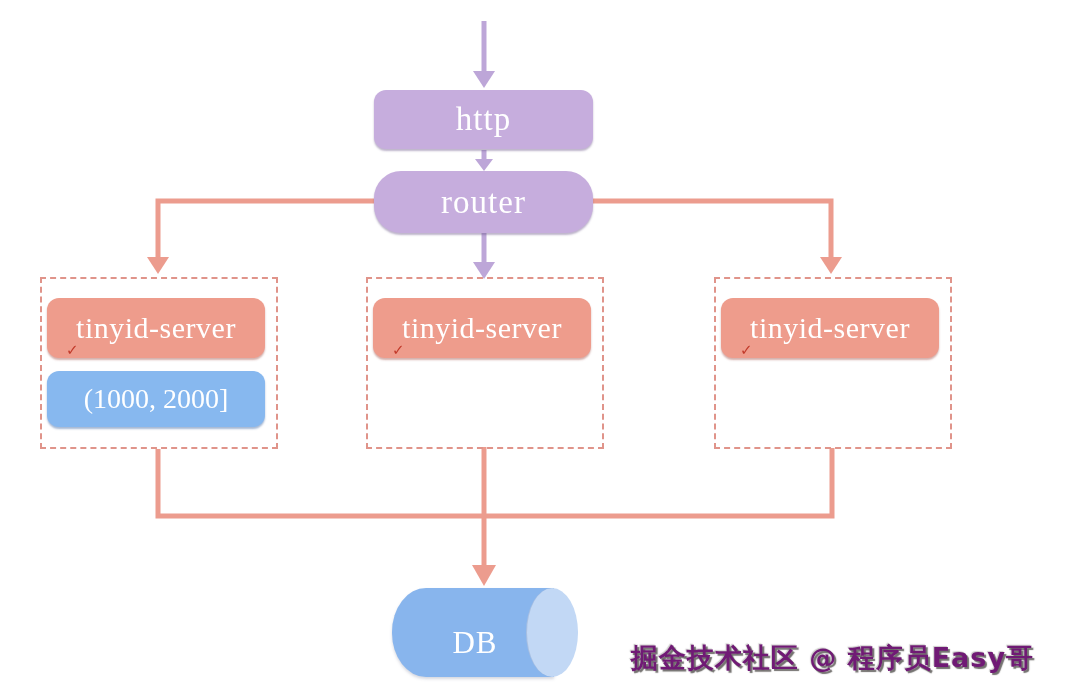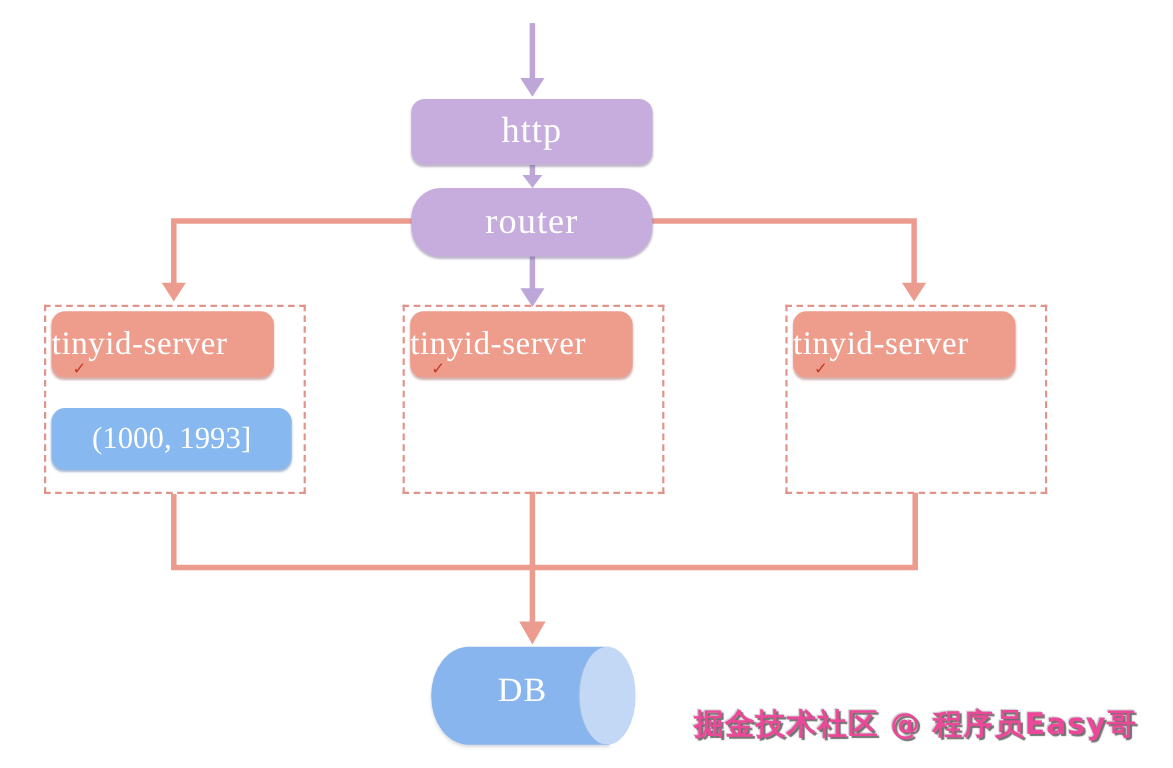--- a/index.html
+++ b/index.html
@@ -24,24 +24,24 @@
 
   .group{
     position:absolute;top:277px;width:238px;height:172px;
     border:2px dashed var(--dashed-border,#e0948a);
   }
   .group-left{left:40px;}
   .group-mid{left:366px;}
   .group-right{left:714px;}
 
   .server-box{
-    position:absolute;left:5px;top:4px;width:202px;height:60px;
+    position:absolute;left:5px;top:19px;width:218px;height:60px;
     background:var(--salmon-fill,#ee9c8c);
     box-shadow:0 2px 2px rgba(160,80,70,0.45);
-    border-radius:12px;display:flex;align-items:center;
+    border-radius:12px;display:flex;align-items:center;justify-content:center;
     color:#fff;font-size:30px;letter-spacing:0.5px;
   }
   .range-box{
     position:absolute;left:5px;top:92px;width:218px;height:56px;
     background:var(--blue-fill,#87b8ef);
     box-shadow:0 2px 2px rgba(60,100,160,0.45);
     border-radius:12px;display:flex;align-items:center;justify-content:center;
     color:#fff;font-size:28px;
   }
   .squiggle{
@@ -56,29 +56,29 @@
     background:var(--db-body,#88b5ed);
     border-radius:34px 0 0 34px / 44px 0 0 44px;
     box-shadow:0 2px 3px rgba(90,100,130,0.25);
   }
   .db-cap{
     position:absolute;left:134px;top:0;width:52px;height:89px;
     background:var(--db-cap,#c2d8f5);border-radius:50%;
     border-left:1px solid rgba(90,120,170,0.25);
   }
   .db-label{
-    position:absolute;left:0;top:0;width:166px;height:77px;
+    position:absolute;left:0;top:16px;width:166px;height:77px;
     display:flex;align-items:center;justify-content:center;
     color:#fff;font-size:31px;letter-spacing:1px;
   }
 
   .watermark{
     position:absolute;right:32px;bottom:22px;
     font-family:"DejaVu Sans","Liberation Sans",sans-serif;
-    font-size:27px;font-weight:700;letter-spacing:1px;color:#ec4899;
+    font-size:27px;font-weight:700;letter-spacing:1px;color:#701a75;
     text-shadow:2px 2px 1px rgba(90,88,86,0.85), -1px -1px 1px rgba(170,168,166,0.6);
     white-space:nowrap;
   }
 </style>
 </head>
 <body style="--purple-fill: #c6addd; --purple-arrow: #bda6d8; --salmon-fill: #ee9c8c; --salmon-line: #ec9c8e; --dashed-border: #e0948a; --blue-fill: #87b8ef; --db-body: #88b5ed; --db-cap: #c2d8f5; --label-text: #ffffff; --spellcheck: #c23a2a;">
 
 <div class="canvas">
 
   <svg class="connectors" width="1066" height="698" viewBox="0 0 1066 698">
@@ -125,21 +125,21 @@
   <div class="node purple-node node-router">
     <span>router</span>
   </div>
 
   <div class="group group-left">
     <div class="server-box">
       <span>tinyid-server</span>
       <span class="squiggle">✓</span>
     </div>
     <div class="range-box">
-      <span>(1000, 1993]</span>
+      <span>(1000, 2000]</span>
     </div>
   </div>
 
   <div class="group group-mid">
     <div class="server-box">
       <span>tinyid-server</span>
       <span class="squiggle">✓</span>
     </div>
   </div>
 

